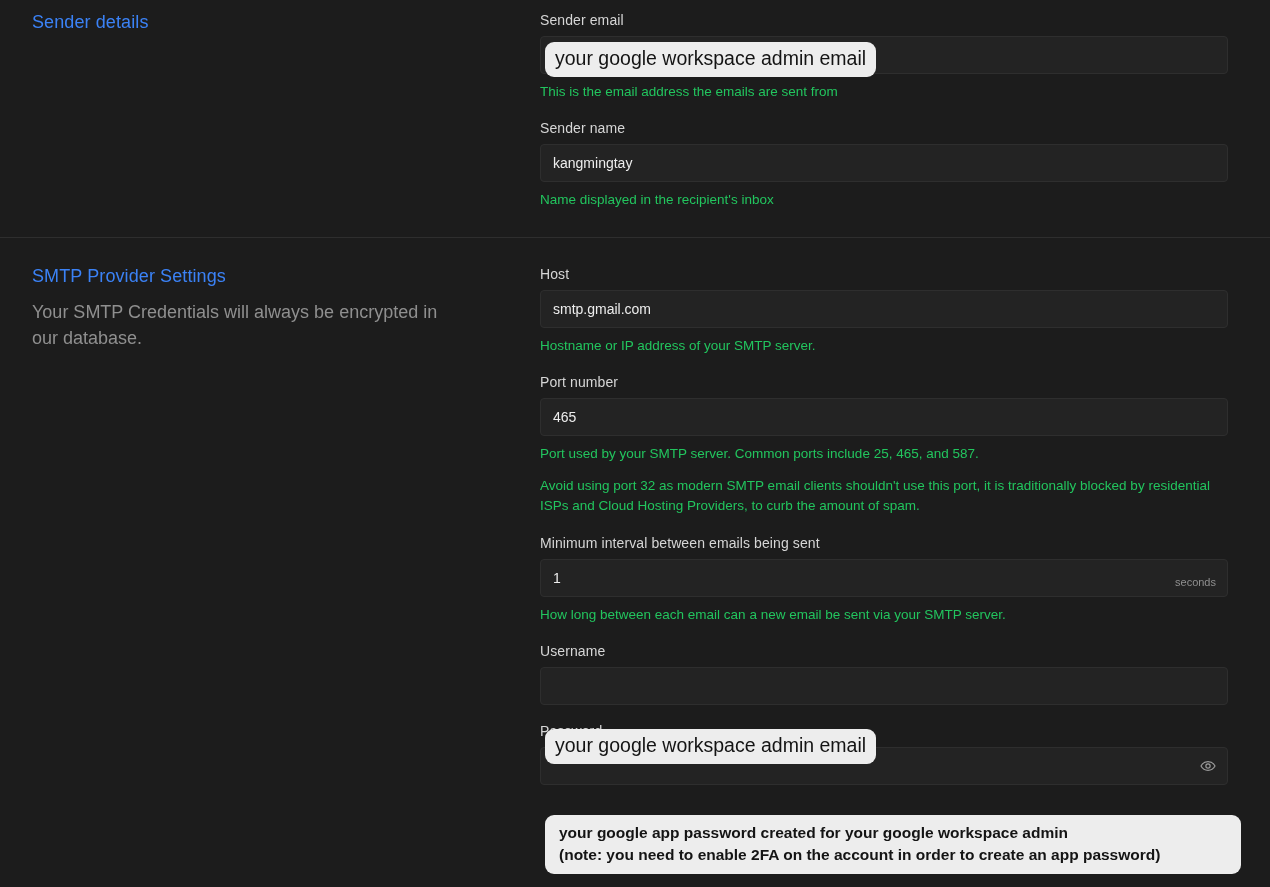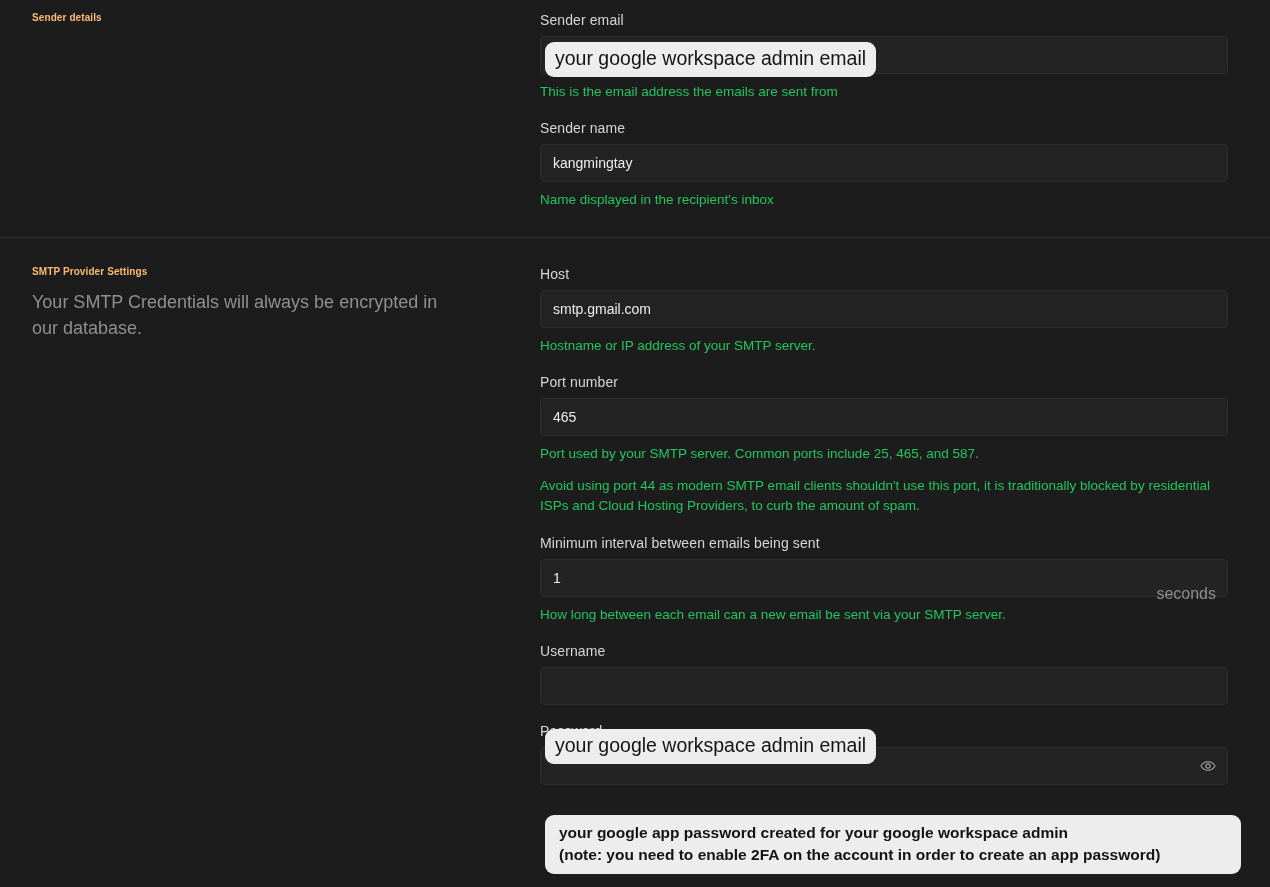--- a/index.html
+++ b/index.html
@@ -42,24 +42,24 @@
     width: 508px;
     flex: 0 0 508px;
     padding-right: 24px;
   }
   .col-right {
     flex: 1 1 auto;
     max-width: 688px;
   }
 
   .section-title {
-    font-size: 10px;
-    color: #fdba74;
+    font-size: 18px;
+    color: #3b82f6;
     margin: 0 0 12px 0;
-    font-weight: 700;
+    font-weight: 400;
     letter-spacing: 0.1px;
   }
   .section-desc {
     font-size: 18px;
     color: #8f8f8f;
     margin: 0;
     line-height: 1.45;
     max-width: 420px;
   }
 
@@ -94,25 +94,25 @@
     outline: none;
     display: flex;
     align-items: center;
   }
   .input.suffixed { padding-right: 80px; }
   .input.with-eye { padding-right: 40px; }
 
   .input-suffix {
     position: absolute;
     right: 12px;
-    top: 16px;
+    top: 4px;
     height: 38px;
     display: flex;
     align-items: center;
-    font-size: 16px;
+    font-size: 11px;
     color: #8f8f8f;
     pointer-events: none;
     text-align: center;
   }
 
   .eye-btn {
     position: absolute;
     right: 8px;
     top: 7px;
     width: 24px;
@@ -199,21 +199,21 @@
         </div>
         <div class="help">Hostname or IP address of your SMTP server.</div>
       </div>
 
       <div class="field">
         <label class="field-label">Port number</label>
         <div class="input-wrap">
           <input class="input" type="text" value="465" style="">
         </div>
         <div class="help">Port used by your SMTP server. Common ports include 25, 465, and 587.</div>
-        <div class="help block2">Avoid using port 44 as modern SMTP email clients shouldn't use this port, it is traditionally blocked by residential ISPs and Cloud Hosting Providers, to curb the amount of spam.</div>
+        <div class="help block2">Avoid using port 32 as modern SMTP email clients shouldn't use this port, it is traditionally blocked by residential ISPs and Cloud Hosting Providers, to curb the amount of spam.</div>
       </div>
 
       <div class="field">
         <label class="field-label">Minimum interval between emails being sent</label>
         <div class="input-wrap">
           <input class="input suffixed" type="text" value="1" style="">
           <span class="input-suffix">seconds</span>
         </div>
         <div class="help">How long between each email can a new email be sent via your SMTP server.</div>
       </div>

